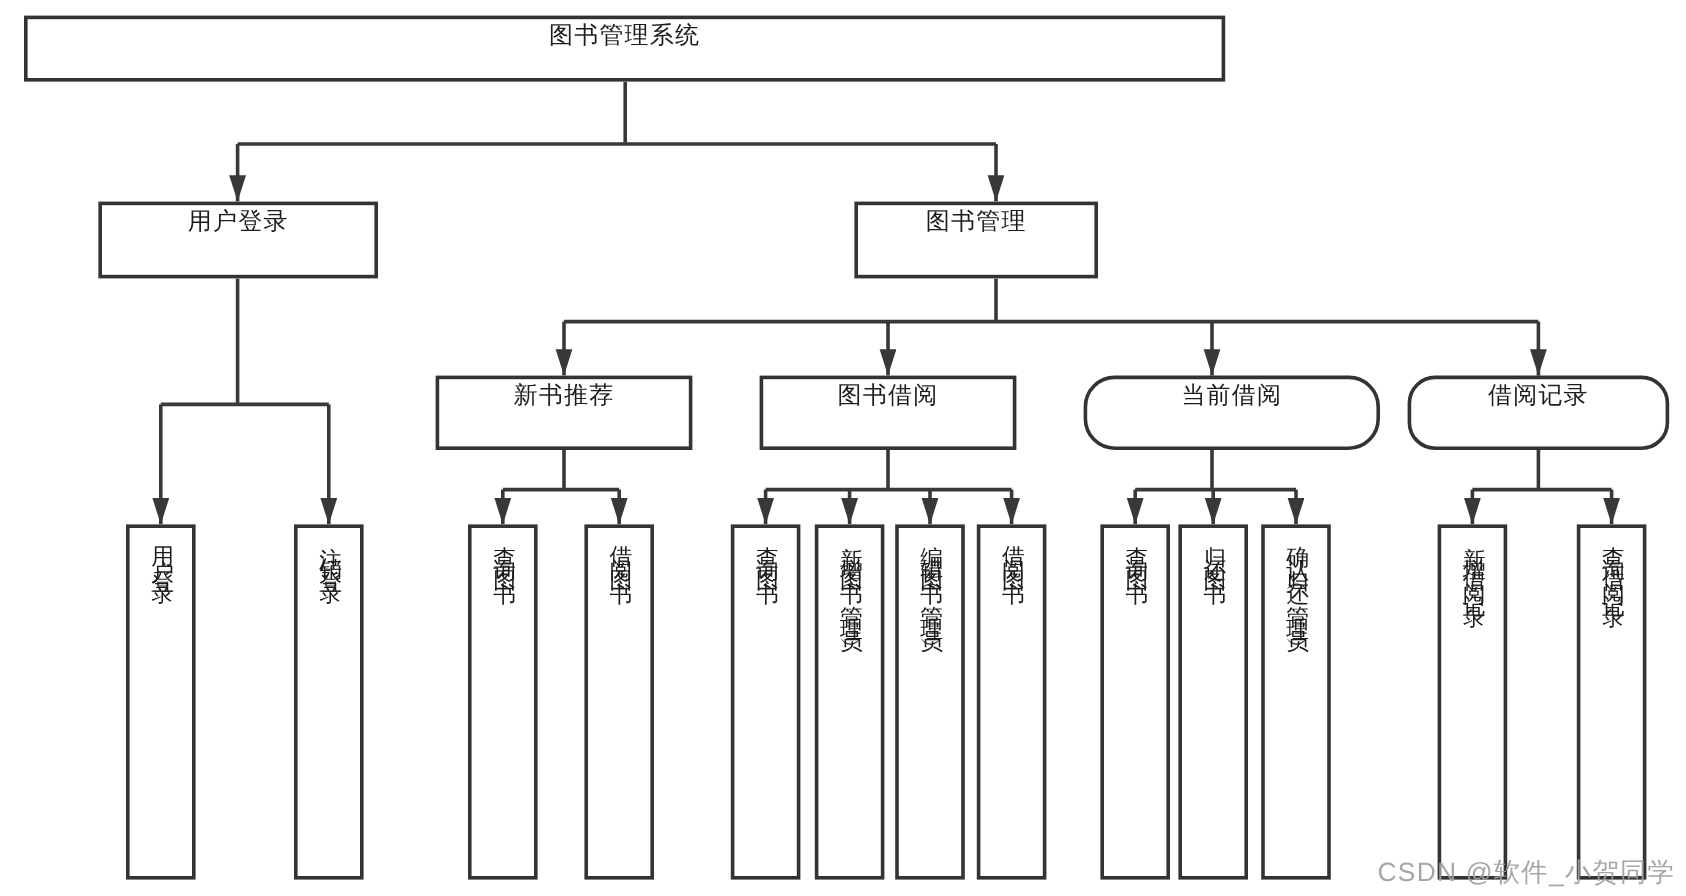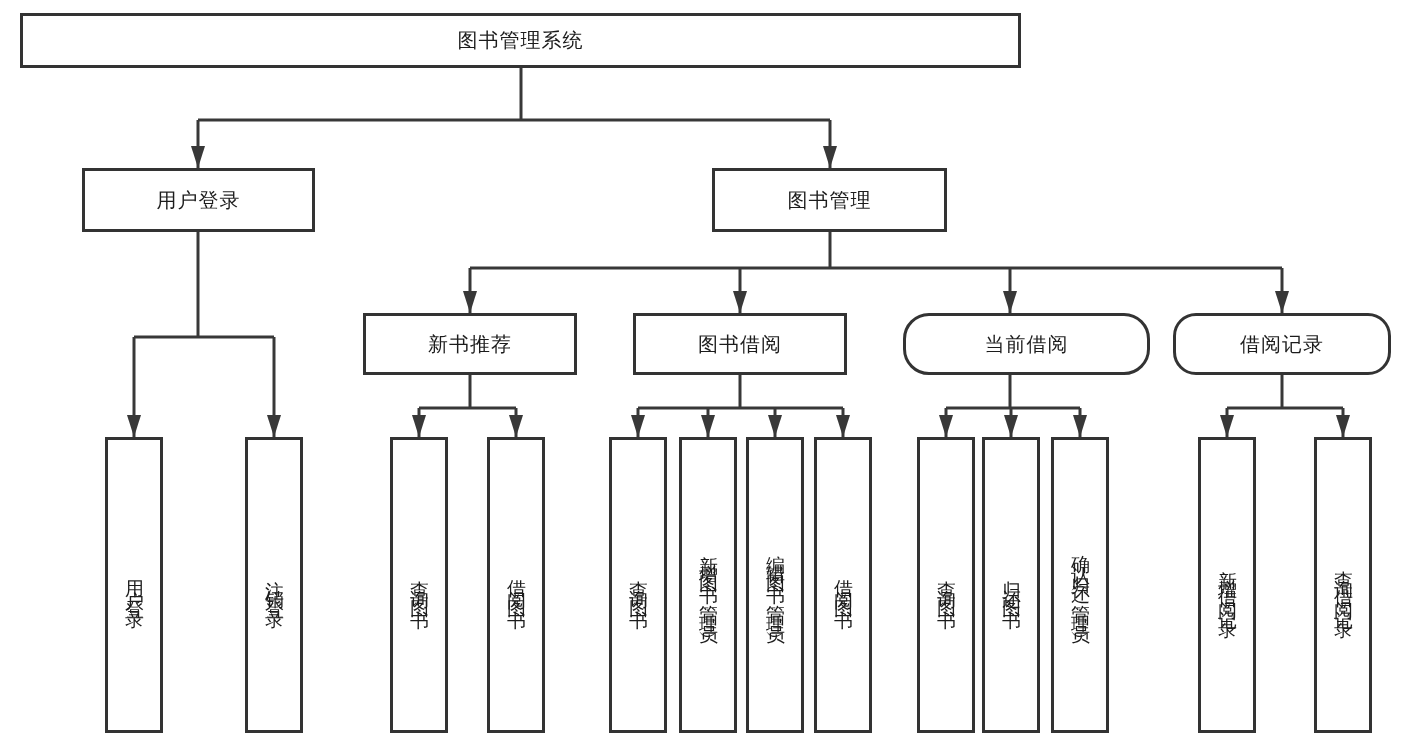--- a/index.html
+++ b/index.html
@@ -15,21 +15,20 @@
     background: #ffffff;
     overflow: hidden;
   }
   .wires { position: absolute; left: 0; top: 0; z-index: 1; }
   .wire  { stroke: #383838; stroke-width: 3; fill: none; }
   .node {
     position: absolute;
     border: 3px solid #333333;
     background: #ffffff;
     display: flex;
-    align-items: center;
     justify-content: center;
     color: #1c1c1c;
     z-index: 2;
   }
   .hbox { font-size: 20px; letter-spacing: 1px; }
   .vbox { font-size: 19px; }
   .vtext {
     writing-mode: vertical-rl;
     text-orientation: mixed;
     letter-spacing: 10px;
@@ -100,21 +99,21 @@
     <line class="wire" x1="1343" y1="408" x2="1343" y2="437" marker-end="url(#arr)"></line>
   </svg>
 
   <div class="node hbox" style="left:20px; top:13px; width:1001px; height:55px;">
     <span>图书管理系统</span>
   </div>
 
   <div class="node hbox" style="left:82px; top:168px; width:233px; height:64px;">
     <span>用户登录</span>
   </div>
-  <div class="node hbox" style="left:712px; top:168px; width:235px; height:64px;">
+  <div class="node hbox" style="left:712px; top:168px; width:203px; height:64px;">
     <span>图书管理</span>
   </div>
 
   <div class="node hbox" style="left:633px; top:313px; width:214px; height:62px;">
     <span>图书借阅</span>
   </div>
   <div class="node hbox" style="left:363px; top:313px; width:214px; height:62px;">
     <span>新书推荐</span>
   </div>
   <div class="node hbox" style="left:903px; top:313px; width:247px; height:62px;border-radius:26px;">
@@ -161,14 +160,15 @@
     <span class="vtext">确认归还（管理员）</span>
   </div>
 
   <div class="node vbox" style="left:1198px; top:437px; width:58px; height:296px;">
     <span class="vtext">新增借阅记录</span>
   </div>
   <div class="node vbox" style="left:1314px; top:437px; width:58px; height:296px;">
     <span class="vtext">查询借阅记录</span>
   </div>
 
+  <div class="watermark">CSDN @软件_小贺同学</div>
 
 </div>
 
 </body></html>

